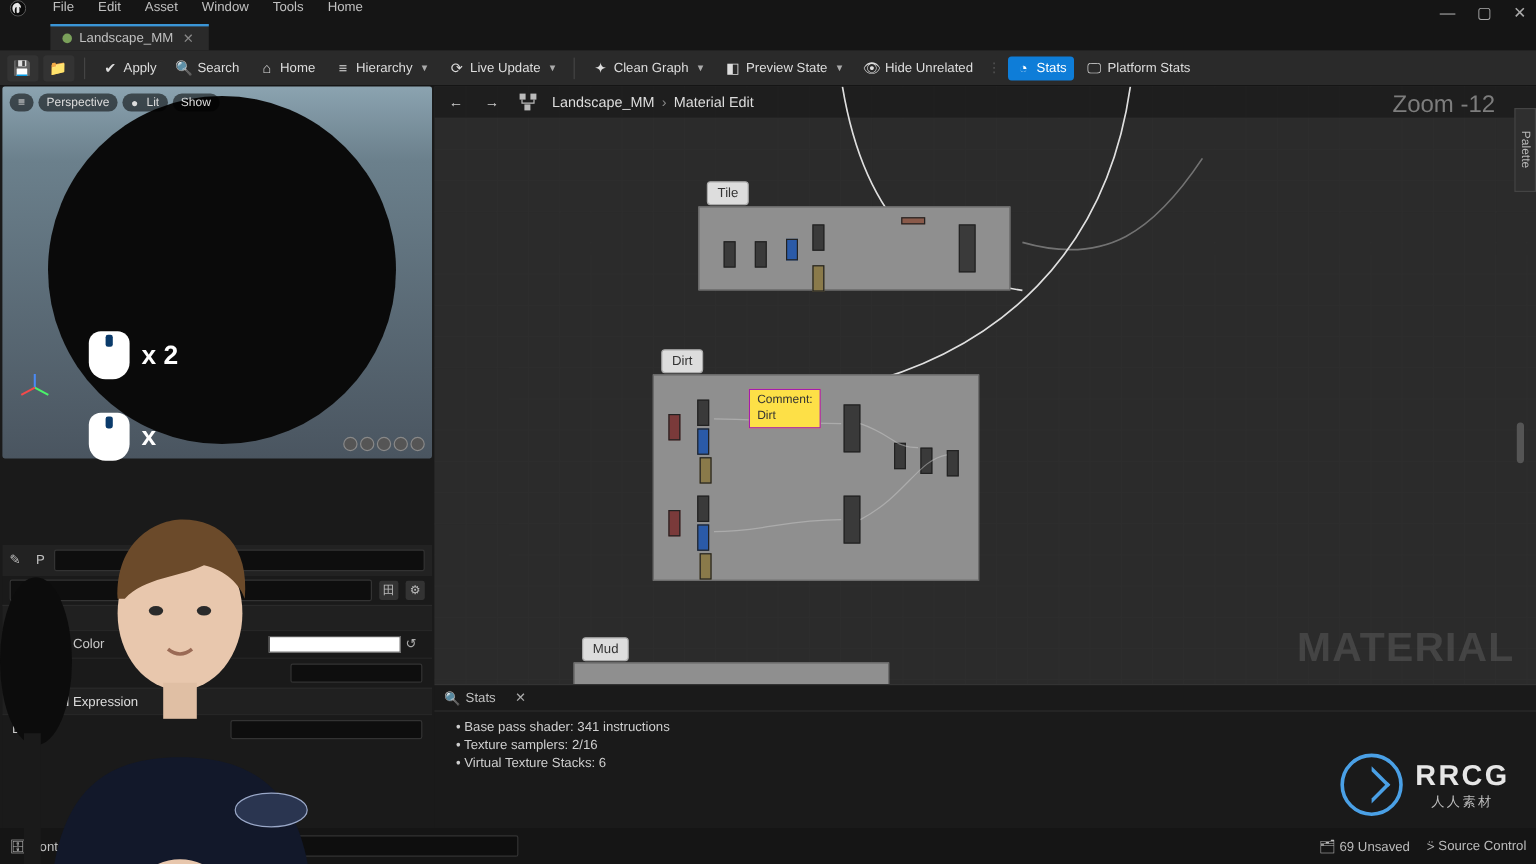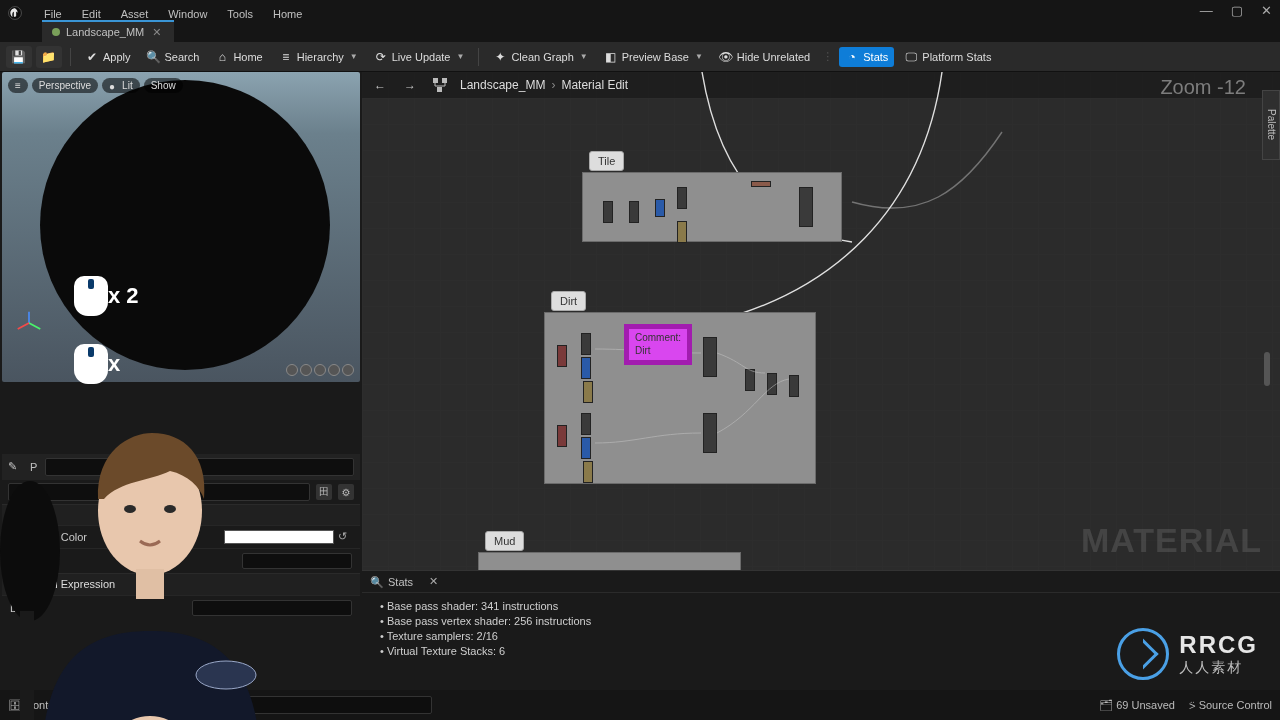--- a/index.html
+++ b/index.html
@@ -1,17 +1,17 @@
 <!DOCTYPE html>
 <html><head>
 <meta charset="utf-8">
 <style>
 *{margin:0;padding:0;box-sizing:border-box;font-family:"Segoe UI",Arial,sans-serif;user-select:none}
 body{width:1280px;height:720px;background:#1a1a1a;color:#c0c0c0;overflow:hidden;position:relative}
-.menubar{height:20px;background:#151515;display:flex;align-items:flex-end;padding:0 8px;font-size:11px}
+.menubar{height:20px;background:#151515;display:flex;align-items:flex-start;padding:0 8px;font-size:11px}
 .menubar .ue-logo{width:14px;height:14px;margin-right:12px;display:flex;align-items:center;justify-content:center}
 .menubar .ue-logo svg{width:14px;height:14px}
 .menubar .menu-item{padding:0 10px;cursor:pointer}
 .window-controls{position:absolute;right:4px;top:0;height:20px;display:flex;align-items:center;gap:10px;font-size:13px;color:#aaa}
 .window-controls span{cursor:pointer;padding:0 4px}
 .tabbar{height:22px;background:#151515;display:flex;align-items:flex-end;padding-left:42px}
 .tab{height:22px;background:#2a2a2a;border-top:2px solid #3a95d6;display:flex;align-items:center;padding:0 10px;font-size:11px;gap:6px}
 .tab .dot{width:8px;height:8px;background:#7aa05a;border-radius:50%}
 .tab .close{color:#888;font-size:11px;padding:0 2px}
 .toolbar{height:30px;background:#2a2a2a;border-bottom:1px solid #111;display:flex;align-items:center;padding:0 6px;gap:4px;font-size:11px}
@@ -24,21 +24,21 @@
 .main{position:absolute;top:72px;left:0;right:0;bottom:0}
 .viewport{position:absolute;left:2px;top:0;width:358px;height:310px;background:linear-gradient(180deg,#8ba3b0 0%,#6b808c 20%,#4a5560 100%);border-radius:2px;overflow:hidden}
 .viewport .sphere{position:absolute;left:38px;top:8px;width:290px;height:290px;background:#0a0a0a;border-radius:50%}
 .viewport .ov-top{position:absolute;top:6px;left:6px;display:flex;gap:4px}
 .ov-pill{background:rgba(0,0,0,.55);color:#ddd;font-size:10px;padding:2px 7px;border-radius:9px;display:flex;align-items:center;gap:3px}
 .ov-ico{width:10px;height:10px;display:inline-block}
 .viewport .gizmo{position:absolute;left:14px;bottom:46px;width:26px;height:26px}
 .viewport .stat-icons{position:absolute;right:6px;bottom:6px;display:flex;gap:2px}
 .stat-icons .sic{width:12px;height:12px;background:#555;border-radius:50%;border:1px solid #888}
 .mouse-counts{position:absolute;left:74px;top:270px;display:flex;flex-direction:column;gap:28px}
-.mouse-row{display:flex;align-items:center;color:#fff;font-size:22px;font-weight:600}
+.mouse-row{display:flex;align-items:center;gap:10px;color:#fff;font-size:22px;font-weight:600}
 .mouse-ico{width:34px;height:40px;background:#fff;border-radius:10px 10px 14px 14px;position:relative}
 .mouse-ico::before{content:"";position:absolute;top:3px;left:14px;width:6px;height:10px;background:#0a3a6a;border-radius:2px}
 .details{position:absolute;left:2px;top:382px;width:358px;bottom:0;background:#1a1a1a;font-size:11px}
 .det-head{display:flex;align-items:center;gap:8px;padding:4px 6px;background:#222}
 .det-head .pencil{width:14px;height:14px}
 .det-head .field{flex:1;height:18px;background:#0e0e0e;border:1px solid #333;border-radius:2px}
 .det-search{display:flex;align-items:center;gap:6px;padding:3px 6px}
 .det-search .field{flex:1;height:18px;background:#0e0e0e;border:1px solid #333;border-radius:2px}
 .det-search .iconbtn{width:16px;height:16px;background:#333;border-radius:2px;display:flex;align-items:center;justify-content:center;font-size:10px;color:#bbb}
 .det-row{display:flex;align-items:center;justify-content:space-between;padding:4px 8px;border-top:1px solid #262626}
@@ -58,37 +58,37 @@
 .palette-tab{position:absolute;right:0;top:18px;width:18px;height:70px;background:#2f2f2f;border:1px solid #444;writing-mode:vertical-rl;text-orientation:mixed;font-size:10px;display:flex;align-items:center;justify-content:center;color:#bbb}
 .graph .wm{position:absolute;right:18px;bottom:10px;font-size:34px;font-weight:700;color:rgba(255,255,255,.12);letter-spacing:1px}
 .comment-box{position:absolute;background:#8f8f8f;border:1px solid #6b6b6b}
 .comment-title{position:absolute;top:-22px;left:6px;background:#ddd;color:#333;font-size:11px;padding:3px 8px;border:1px solid #aaa;border-radius:3px}
 .node{position:absolute;width:10px;height:22px;background:#3a3a3a;border:1px solid #222}
 .node.big{width:14px;height:40px}
 .node.blue{background:#2a5aa8}
 .node.tan{background:#8a7a4a}
 .wire{position:absolute;stroke:#fff;stroke-width:1.4;fill:none;opacity:.85}
 .wire.dim{stroke:#c8c8c8;stroke-width:1;opacity:.5}
-.tooltip{position:absolute;background:#d946ef;border:5px solid #a21caf;color:#333;font-size:10px;padding:3px 6px;line-height:1.25;white-space:pre}
+.tooltip{position:absolute;background:#fde047;border:1px solid #a21caf;color:#333;font-size:10px;padding:3px 6px;line-height:1.25;white-space:pre}
 .stats-panel{position:absolute;left:362px;right:0;bottom:30px;height:120px;background:#1a1a1a;border-top:1px solid #333;font-size:11px}
 .stats-tab{height:22px;display:flex;align-items:center;padding:0 8px;gap:6px;border-bottom:1px solid #2b2b2b}
 .stats-tab .glass{width:12px;height:12px}
 .stats-tab .close{margin-left:10px;color:#aaa;cursor:pointer}
 .stats-body{padding:6px 18px;color:#cfcfcf;font-family:Consolas,monospace;font-size:11px;line-height:15px}
 .stats-body .line::before{content:"• ";color:#cfcfcf}
 .bottombar{position:absolute;left:0;right:0;bottom:0;height:30px;background:#151515;display:flex;align-items:center;padding:0 8px;font-size:11px;gap:10px}
 .bottombar .cmd{width:260px;height:18px;background:#0e0e0e;border:1px solid #333;border-radius:2px;margin-left:60px}
 .bottombar .right{margin-left:auto;display:flex;align-items:center;gap:14px;color:#bbb}
 .presenter{position:absolute;left:0px;top:318px;width:300px;height:402px;pointer-events:none}
 .svg-person{width:100%;height:100%}
 .brand{position:absolute;right:22px;bottom:40px;display:flex;align-items:center;gap:10px;pointer-events:none}
 .brand .logo-c{width:52px;height:52px;border:3px solid #4aa0e6;border-radius:50%;display:flex;align-items:center;justify-content:center}
 .brand .logo-c .inner{width:22px;height:22px;border:3px solid #4aa0e6;border-left-color:transparent;border-bottom-color:transparent;transform:rotate(45deg)}
 .brand .txt .t1{color:#e6e6e6;font-size:24px;font-weight:700;letter-spacing:2px}
-.brand .txt .t2{color:#bdbdbd;font-size:14px;letter-spacing:2px;text-align:left}
+.brand .txt .t2{color:#bdbdbd;font-size:11px;letter-spacing:2px;text-align:center}
 .scroll-ind{position:absolute;right:10px;bottom:184px;width:6px;height:34px;background:#555;border-radius:3px}
 </style>
 </head>
 <body>
 
 <div class="menubar">
   <span class="ue-logo">
     <svg viewBox="0 0 24 24">
         <circle cx="12" cy="12" r="11" fill="#0b0b0b" stroke="#777"></circle>
         <path d="M12 4c-5 0-8 4-8 8 0 3 2 6 4 7-1-2-1-9 2-9v8l2 1 2-2v-7c1 0 2 1 2 2 1-2 0-5-4-8z" fill="#e6e6e6"></path>
@@ -146,21 +146,21 @@
       <span class="caret">▼</span>
     </div>
   <span class="tb-sep"></span>
   <div class="tb-btn">
       <span class="tb-ico">✦</span>
       <span>Clean Graph</span>
       <span class="caret">▼</span>
     </div>
   <div class="tb-btn">
       <span class="tb-ico">◧</span>
-      <span>Preview Base</span>
+      <span>Preview State</span>
       <span class="caret">▼</span>
     </div>
   <div class="tb-btn">
       <span class="tb-ico">👁</span>
       <span>Hide Unrelated</span>
     </div>
   <span style="color:#555;margin:0 2px">⋮</span>
   <div class="tb-btn active">
       <span class="tb-ico">◔</span>
       <span>Stats</span>
@@ -320,21 +320,20 @@
   </div>
 
   <div class="stats-panel">
     <div class="stats-tab">
       <span class="glass">🔍</span>
       <span>Stats</span>
       <span class="close">✕</span>
     </div>
     <div class="stats-body">
       <div class="line">Base pass shader: 341 instructions</div>
-      <div class="line">Base pass vertex shader: 256 instructions</div>
       <div class="line">Texture samplers: 2/16</div>
       <div class="line">Virtual Texture Stacks: 6</div>
     </div>
   </div>
 
   <div class="bottombar">
     <span>🗄 <span>Content Drawer</span></span>
     <div class="cmd" placeholder="and"></div>
     <div class="right">
       <span>🗂 <span>69 Unsaved</span></span>

